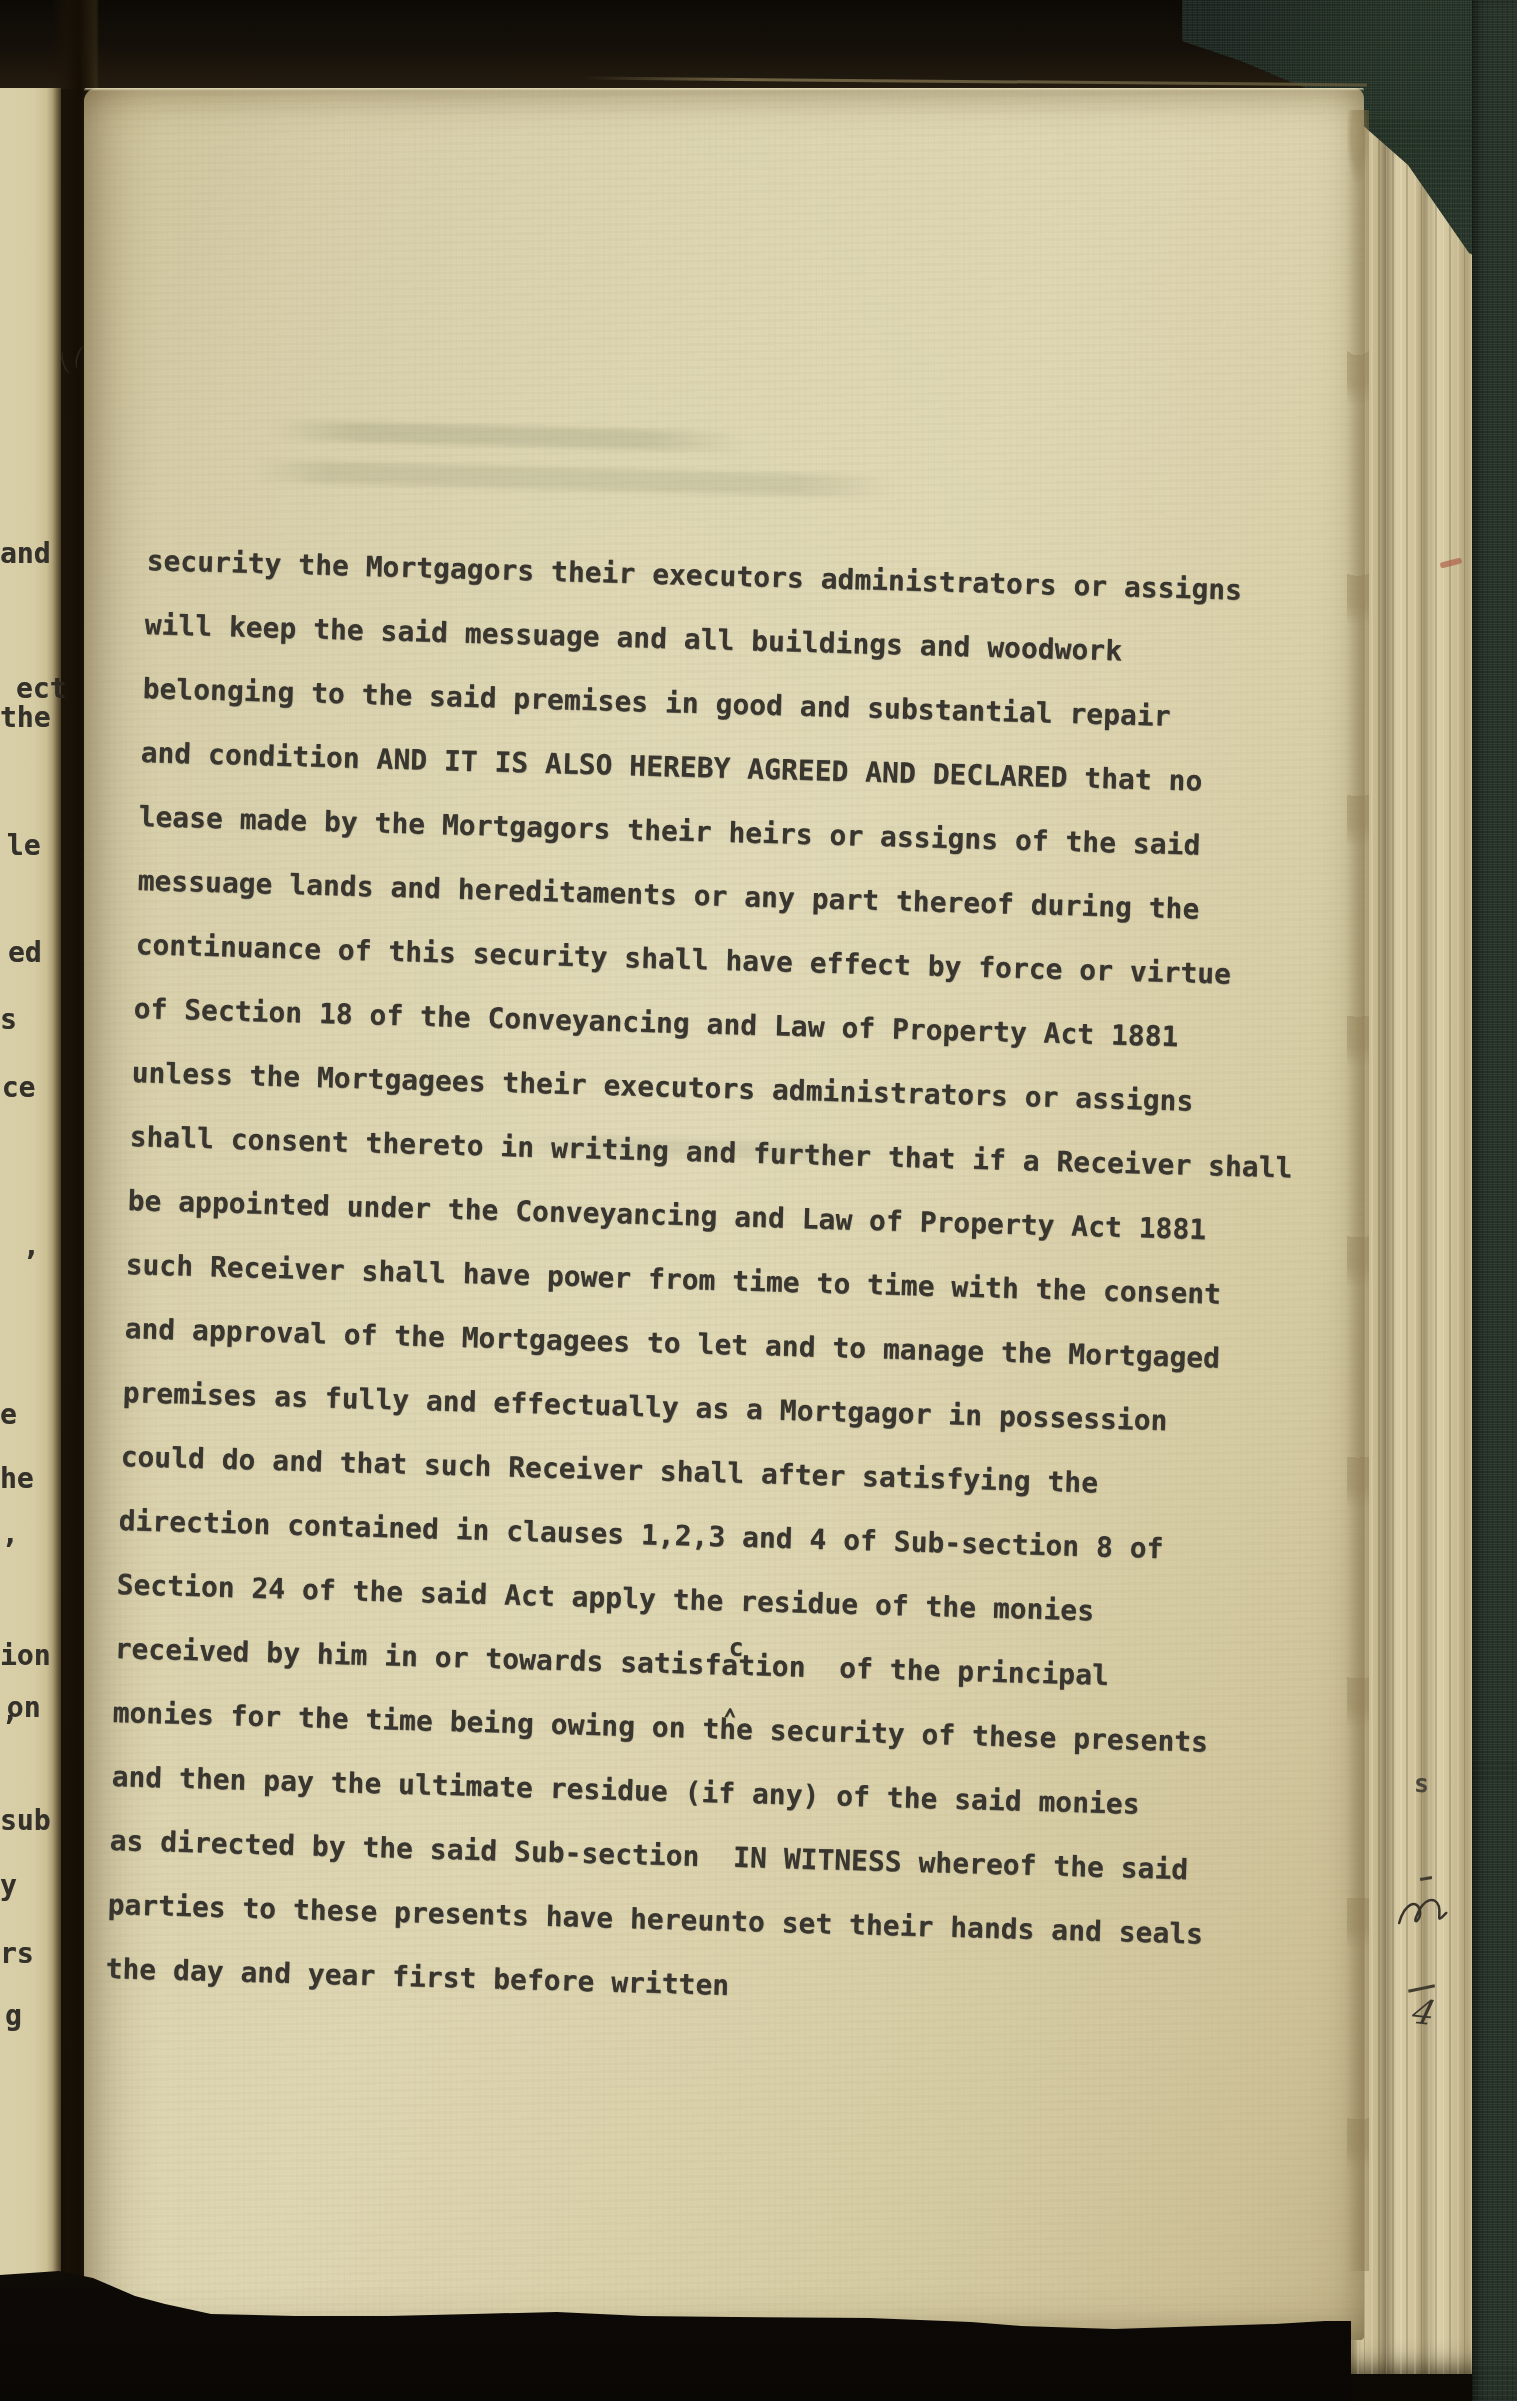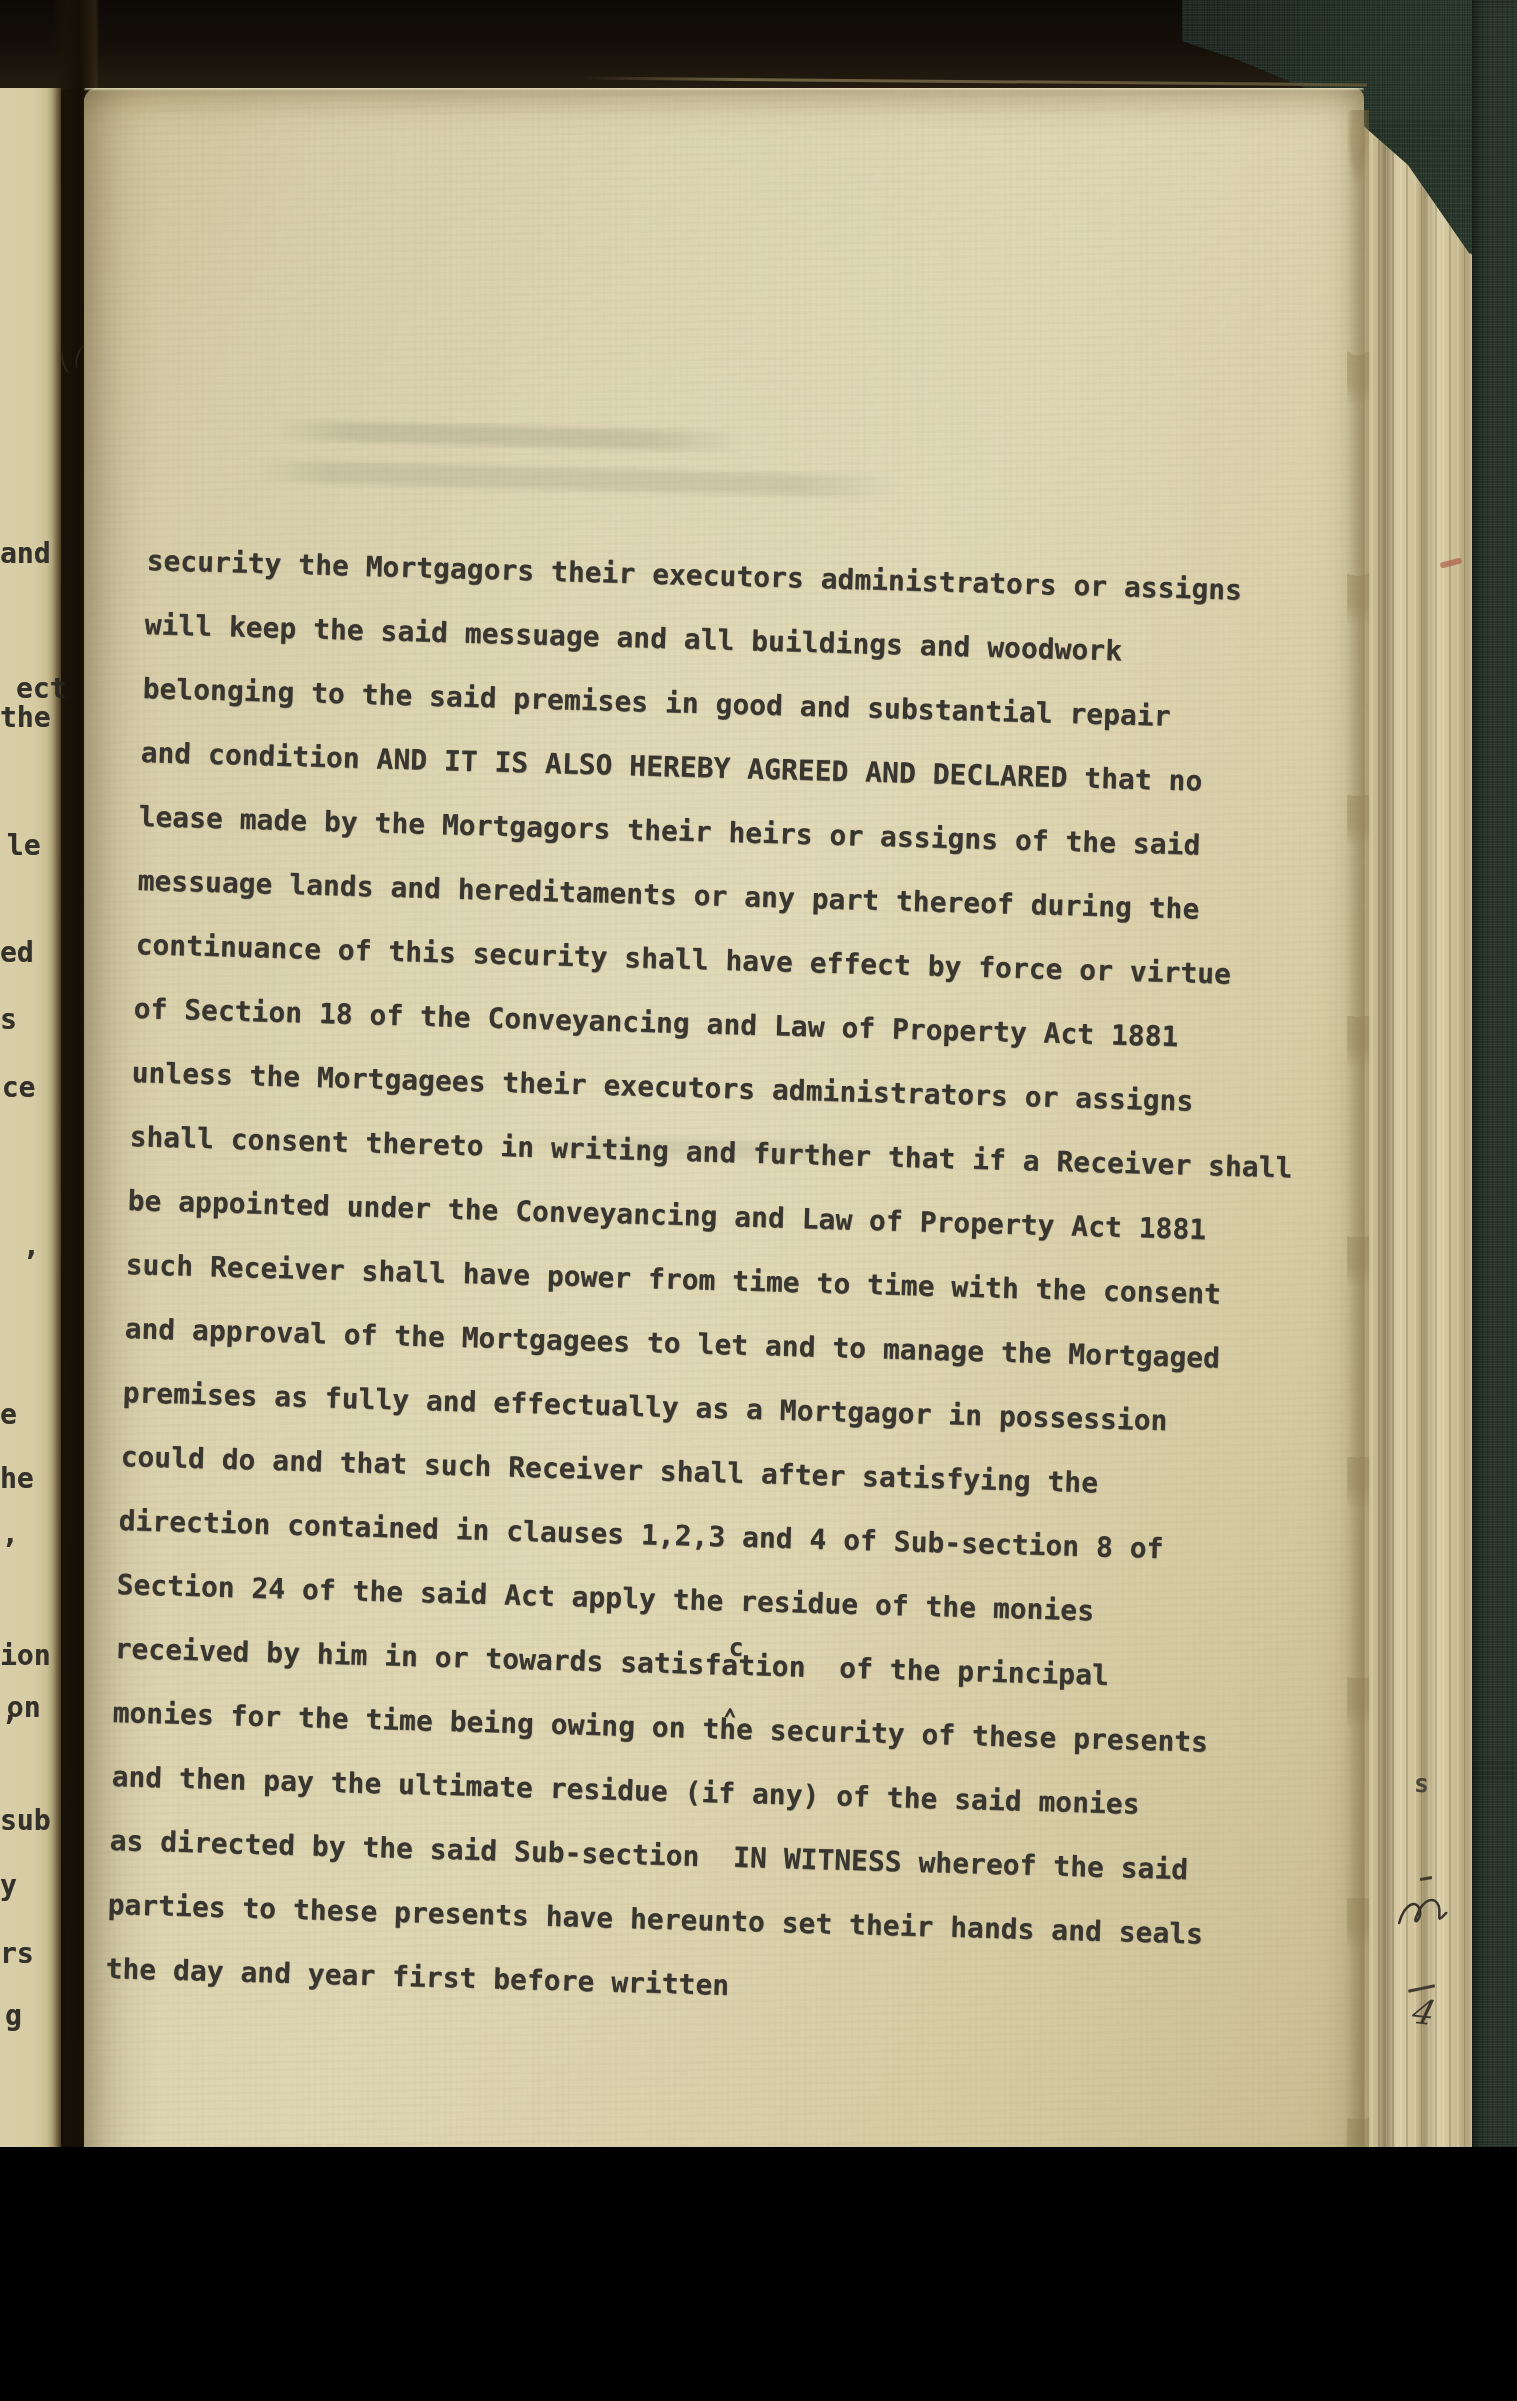--- a/index.html
+++ b/index.html
@@ -1,16 +1,16 @@
 <!DOCTYPE html>
 <html style="font-size:13.5px"><head>
 <meta charset="utf-8">
 <style>
   html,body{margin:0;padding:0;background:#000;}
-  .photo{position:relative;width:1518px;height:2147px;overflow:hidden;
+  .photo{position:relative;width:1518px;height:2401px;overflow:hidden;
     background:linear-gradient(180deg,#0e0b07 0%,#15100a 4%,#171209 50%,#0c0905 100%);
     font-family:"DejaVu Sans Mono","Liberation Mono",monospace;}
 
   
   .page-stack{position:absolute;left:1335px;top:73px;width:157px;height:2301px;
     background:linear-gradient(90deg,#b3a67c 0%,#cdc098 7%,#9c8f69 11%,#d3c7a0 17%,
       #c4b78e 27%,#8e8160 32%,#d8cca6 39%,#cfc29a 51%,#a2956f 57%,#dcd1ab 65%,
       #c9bc94 77%,#b0a37b 84%,#d5caa4 91%,#978a66 100%);
     border-radius:8.4px 13.5px 6.8px 6.8px;
     box-shadow:inset 0 15px 18.6px -10px rgba(60,50,25,.7),inset 0 -21px 25px -15px rgba(40,32,15,.8);}
@@ -116,21 +116,21 @@
   <div class="red-mark"></div>
 
   <div class="cover-corner"></div>
   <div class="cover-right"></div>
 
   <div class="left-page">
       <div class="frag" style="left: 0px; top: 452px;">and</div>
       <div class="frag" style="left: 16px; top: 587px;">ect</div>
       <div class="frag" style="left: 0px; top: 616px;">the</div>
       <div class="frag" style="left: 6.8px; top: 744px;">le</div>
-      <div class="frag" style="left: 0px; top: 851px;">ed</div>
+      <div class="frag" style="left: 8px; top: 851px;">ed</div>
       <div class="frag" style="left: 0px; top: 918px;">s</div>
       <div class="frag" style="left: 1.7px; top: 986px;">ce</div>
       <div class="frag" style="left: 22px; top: 1161px;">’</div>
       <div class="frag" style="left: 0px; top: 1313px;">e</div>
       <div class="frag" style="left: 0px; top: 1377px;">he</div>
       <div class="frag" style="left: 1.7px; top: 1432px;">,</div>
       <div class="frag" style="left: 0px; top: 1554px;">ion</div>
       <div class="frag" style="left: 1.7px; top: 1609px;">,</div>
       <div class="frag" style="left: 6.8px; top: 1606px;">on</div>
       <div class="frag" style="left: 0px; top: 1719px;">sub</div>

